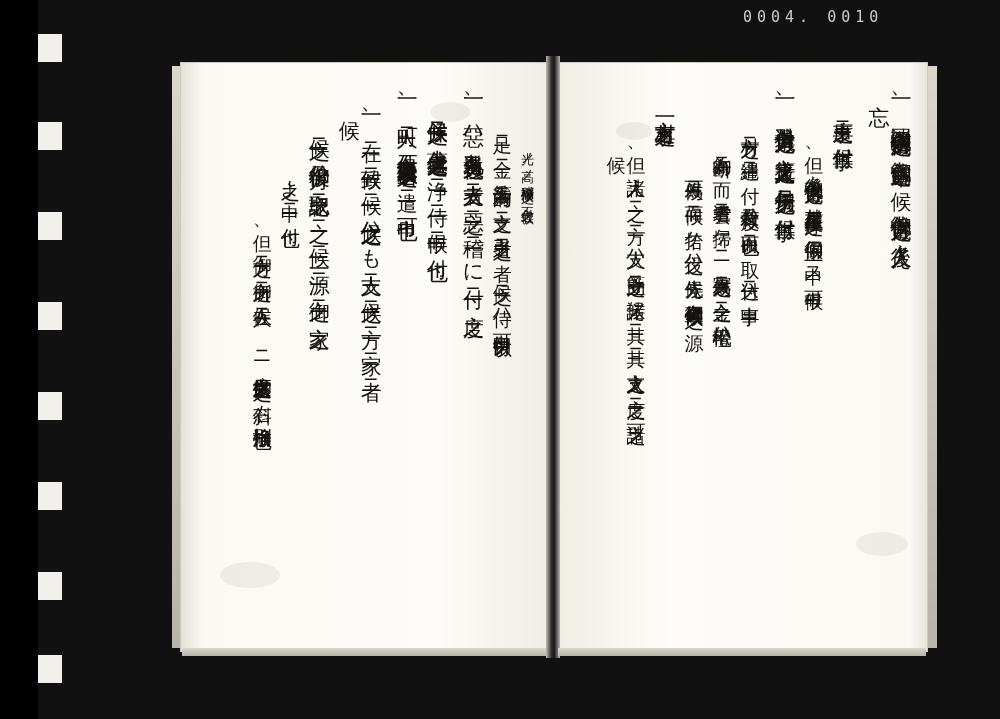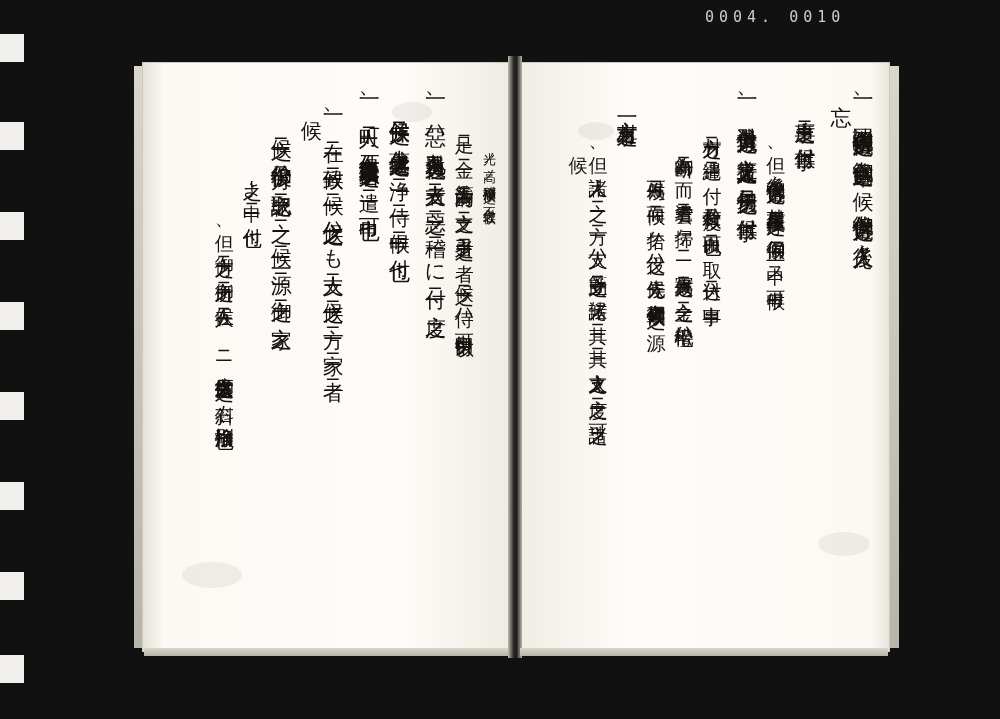--- a/index.html
+++ b/index.html
@@ -13,20 +13,21 @@
     overflow: hidden;
     font-family: "Liberation Serif", serif;
   }
 
   
   #photo {
     position: relative;
     width: 812px;
     height: 719px;
     background: #050505;
+    margin-left: 38px;
   }
 
   
   #film-border {
     position: absolute;
     left: 0; top: 0;
     width: 1000px; height: 719px;
     background: #111;
   }
 

